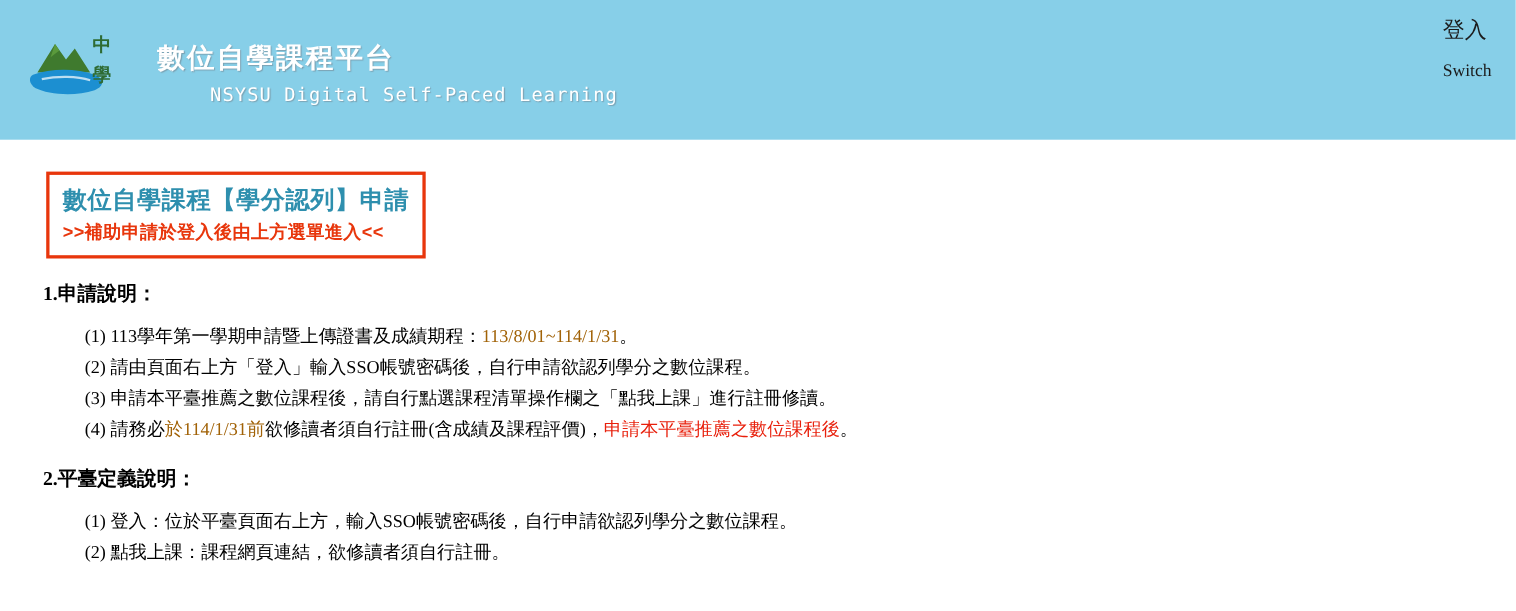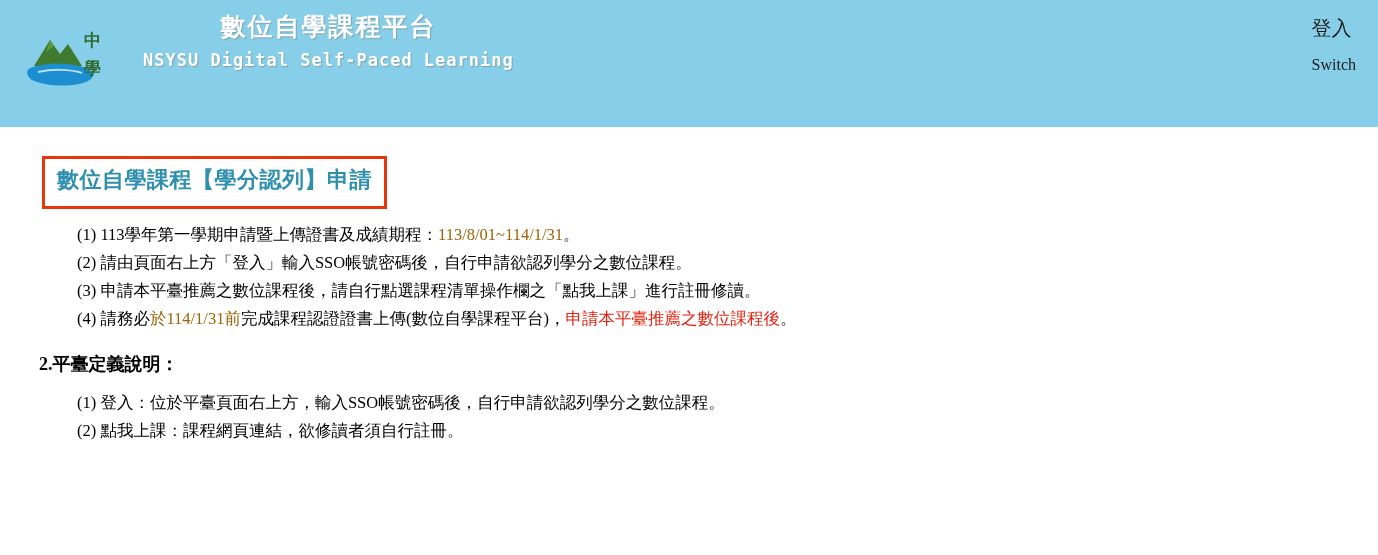--- a/index.html
+++ b/index.html
@@ -26,41 +26,41 @@
   .logo {
     position: absolute;
     left: 24px;
     top: 22px;
     width: 96px;
     height: 70px;
   }
   .site-titles {
     position: absolute;
     left: 143px;
-    top: 9px;
-    text-align: center;
+    top: 36px;
   }
   .site-title-zh {
     font-family: "Liberation Sans", sans-serif;
     font-weight: bold;
     font-size: 25px;
     letter-spacing: 2px;
     color: #ffffff;
     text-shadow: 1px 1px 1px rgba(120,150,165,0.8);
     line-height: 34px;
   }
   .site-title-en {
     font-family: "DejaVu Sans Mono", monospace;
-    font-weight: bold;
+    font-weight: normal;
     font-size: 17px;
     letter-spacing: 1px;
     color: #ffffff;
     text-shadow: 1px 1px 1px rgba(120,150,165,0.8);
     line-height: 26px;
     margin-top: 4px;
+    margin-left: 48px;
   }
   .login-box {
     position: absolute;
     right: 22px;
     top: 14px;
     text-align: left;
     color: #1b1b1b;
     cursor: pointer;
   }
   .login-zh {
@@ -89,21 +89,21 @@
   }
 
   .notice-box {
     display: inline-block;
     margin-top: 29px;
     margin-left: 12px;
     border: 3px solid #e8360c;
     padding: 8px 12px 9px 12px;
   }
   .notice-title {
-    font-family: Liberation Mono, monospace;
+    font-family: Liberation Sans, sans-serif;
     font-weight: bold;
     font-size: 22px;
     color: #2e8fae;
     line-height: 30px;
     letter-spacing: 0.5px;
   }
   .notice-sub {
     font-family: "Liberation Sans", sans-serif;
     font-weight: bold;
     font-size: 16.5px;
@@ -168,35 +168,39 @@
     <div class="login-zh">登入</div>
     <div class="login-en">Switch</div>
   </div>
 </div>
 
 <div class="content">
 
 
   <div class="notice-box">
     <div class="notice-title">數位自學課程【學分認列】申請</div>
-  </div>
-
-  
+    <div class="notice-sub">&gt;&gt;補助申請於登入後由上方選單進入&lt;&lt;</div>
+  </div>
+
+  
+  <div class="section-head">
+    <span class="num">1.</span><span>申請說明：</span>
+  </div>
   <div class="item-list">
     <div class="item">
       <span>(1) </span><span>113學年第一學期申請暨上傳證書及成績期程：</span><span class="red">113/8/01~114/1/31</span><span>。</span>
     </div>
     <div class="item">
       <span>(2) </span><span>請由頁面右上方「登入」輸入SSO帳號密碼後，自行申請欲認列學分之數位課程。</span>
     </div>
     <div class="item">
       <span>(3) </span><span>申請本平臺推薦之數位課程後，請自行點選課程清單操作欄之「點我上課」進行註冊修讀。</span>
     </div>
     <div class="item">
-      <span>(4) </span><span>請務必</span><span class="red">於114/1/31前</span><span>完成課程認證證書上傳(數位自學課程平台)，</span><span class="red-plain">申請本平臺推薦之數位課程後</span><span>。</span>
+      <span>(4) </span><span>請務必</span><span class="red">於114/1/31前</span><span>欲修讀者須自行註冊(含成績及課程評價)，</span><span class="red-plain">申請本平臺推薦之數位課程後</span><span>。</span>
     </div>
   </div>
 
   
   <div class="section-head">
     <span class="num">2.</span><span>平臺定義說明：</span>
   </div>
   <div class="item-list">
     <div class="item">
       <span>(1) </span><span>登入：位於平臺頁面右上方，輸入SSO帳號密碼後，自行申請欲認列學分之數位課程。</span>

